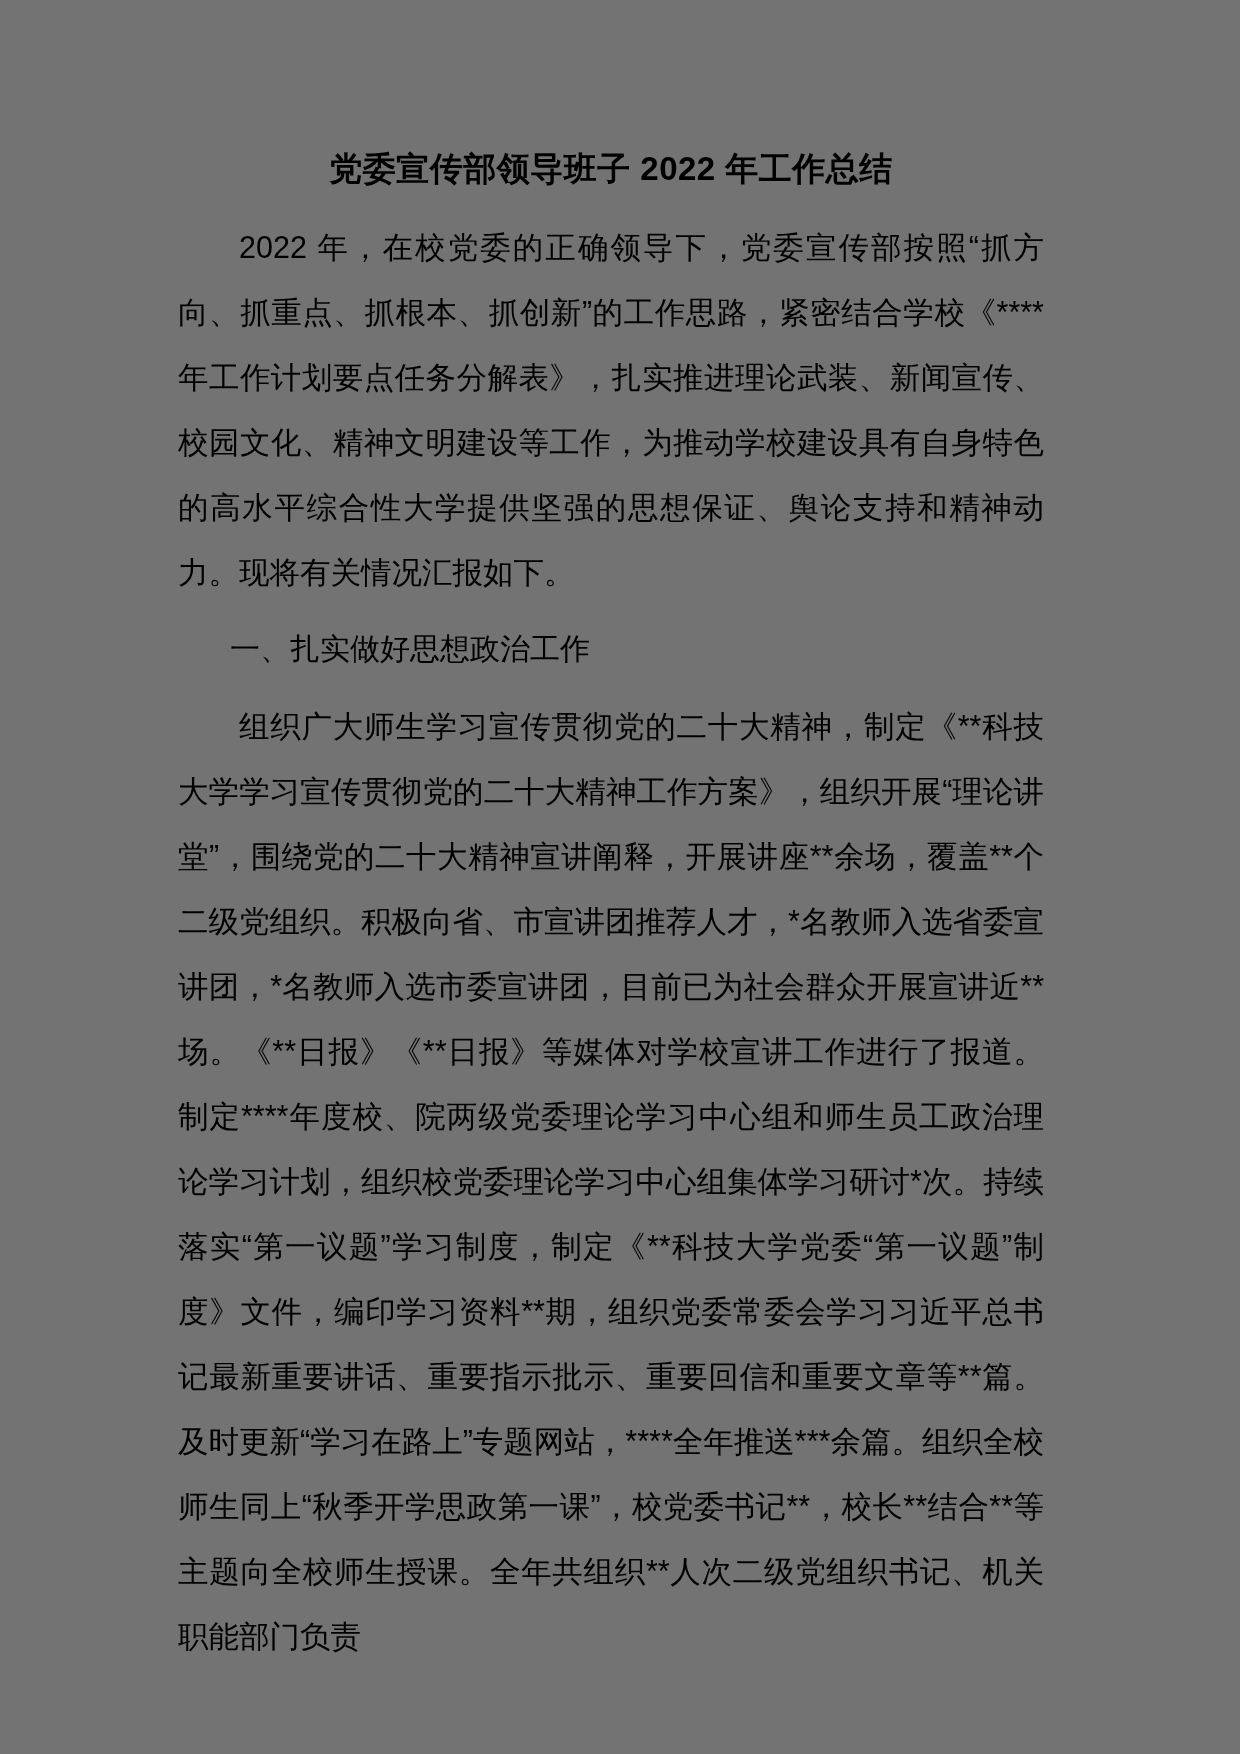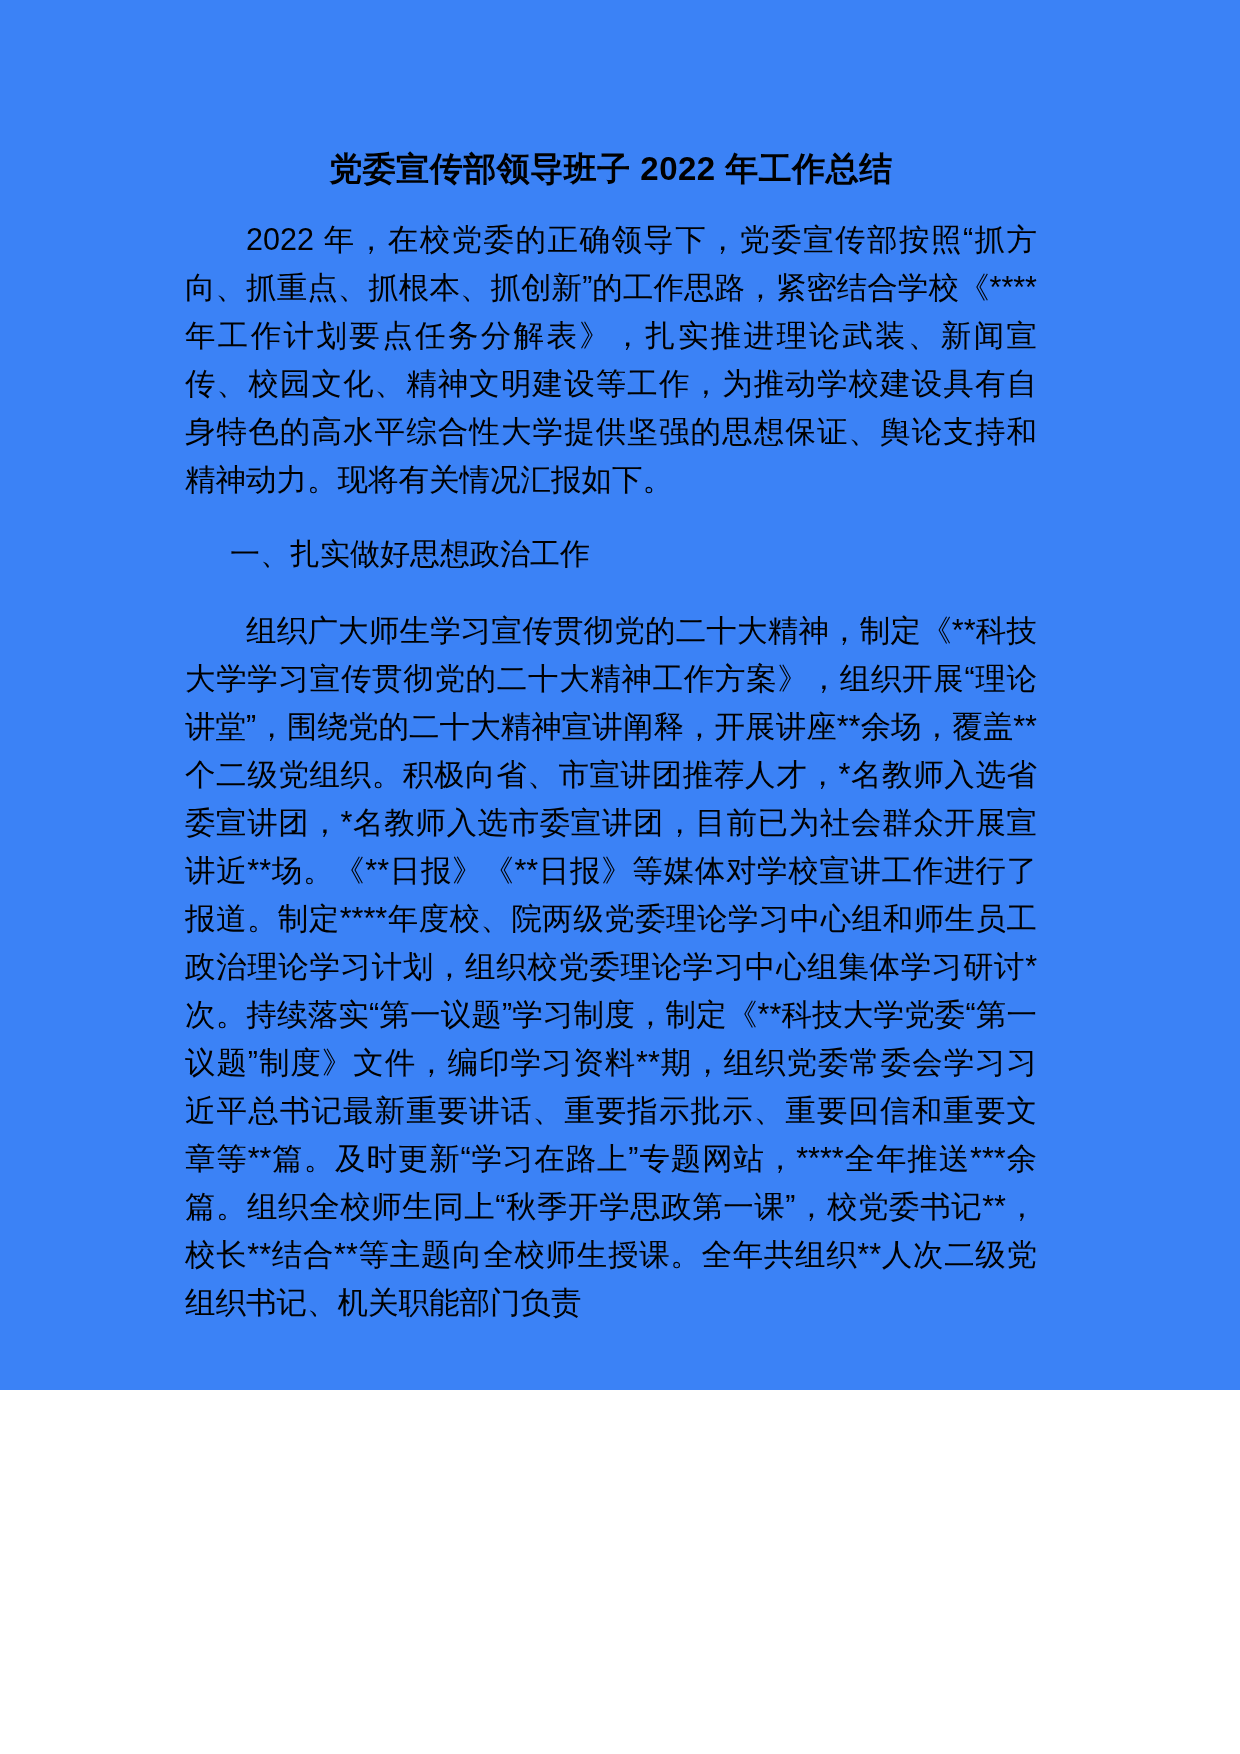--- a/index.html
+++ b/index.html
@@ -6,22 +6,22 @@
     margin: 0;
     padding: 0;
     background: #ffffff;
   }
   body {
     font-family: "Liberation Sans", "DejaVu Sans", sans-serif;
   }
   .page {
     position: relative;
     width: 1240px;
-    height: 1390px;
-    background: #3b82f6;
+    height: 1754px;
+    background: #737373;
     overflow: hidden;
     box-sizing: border-box;
   }
   .content {
     position: absolute;
     left: 170px;
     top: 0;
     width: 882px;
   }
   .doc-title {
@@ -31,22 +31,22 @@
     color: #000000;
     letter-spacing: 0.5px;
     margin: 0;
     padding-top: 148px;
     line-height: 1.25;
     font-family: "Liberation Sans", "DejaVu Sans", sans-serif;
   }
   .para {
     font-size: 30.5px;
     color: #000000;
-    line-height: 48px;
-    margin: 15px;
+    line-height: 65px;
+    margin: 8px;
     text-align: justify;
     text-justify: inter-ideograph;
     text-indent: 2em;
     font-family: "Liberation Sans", "DejaVu Sans", sans-serif;
     letter-spacing: 0px;
   }
   .para-first {
     margin-top: 26px;
   }
   .heading {

